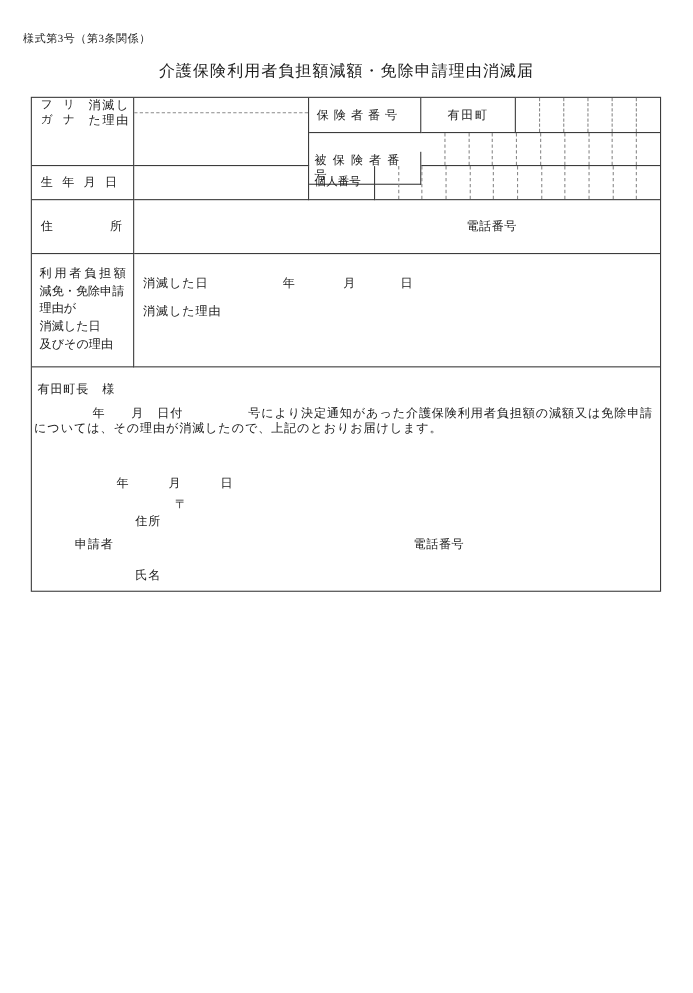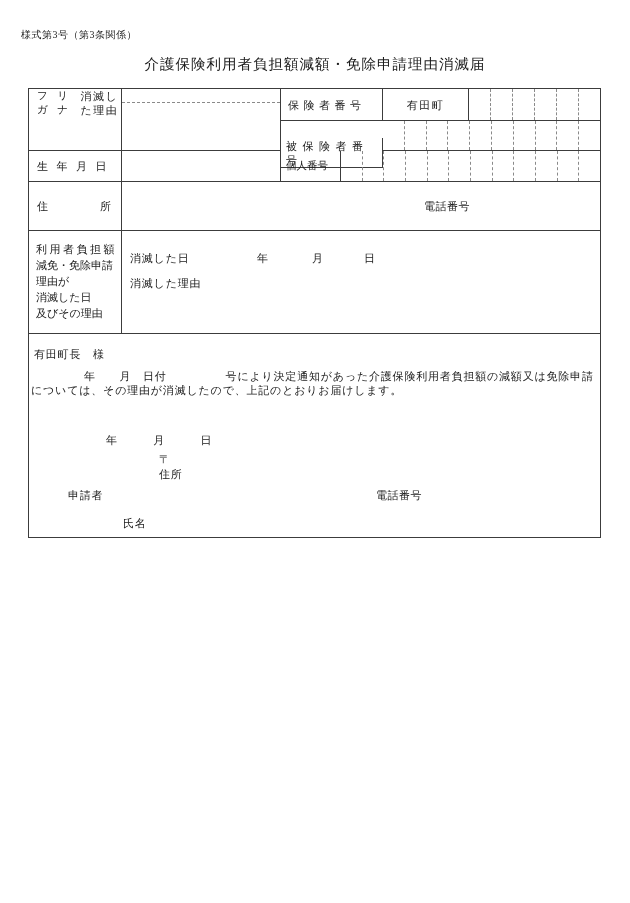--- a/index.html
+++ b/index.html
@@ -134,21 +134,21 @@
 
       <div class="abs" style="left:5px;top:13px;letter-spacing:.8px;">有田町長　様</div>
 
       <div class="abs body-text" style="left:2px;top:49px;">については、その理由が消滅したので、上記のとおりお届けします。</div>
       <div class="abs body-text" style="left:55px;top:35px;">年　　月　日付　　　　　号により決定通知があった介護保険利用者負担額の減額又は免除申請</div>
 
       <div class="abs body-text" style="left:77px;top:99px;">年　　　月　　　日</div>
 
       <div class="abs" style="left:130px;top:118px;">〒</div>
 
-      <div class="abs" style="left:94px;top:133px;letter-spacing:.8px;margin-left:36px;">住所</div>
+      <div class="abs" style="left:94px;top:133px;letter-spacing:.8px;">住所</div>
 
       <div class="abs" style="left:39px;top:154px;letter-spacing:.8px;">申請者</div>
 
       <div class="abs" style="left:347px;top:154px;letter-spacing:.5px;">電話番号</div>
 
       <div class="abs" style="left:94px;top:182px;letter-spacing:.8px;">氏名</div>
     </div>
 
   </div>
 </div>

